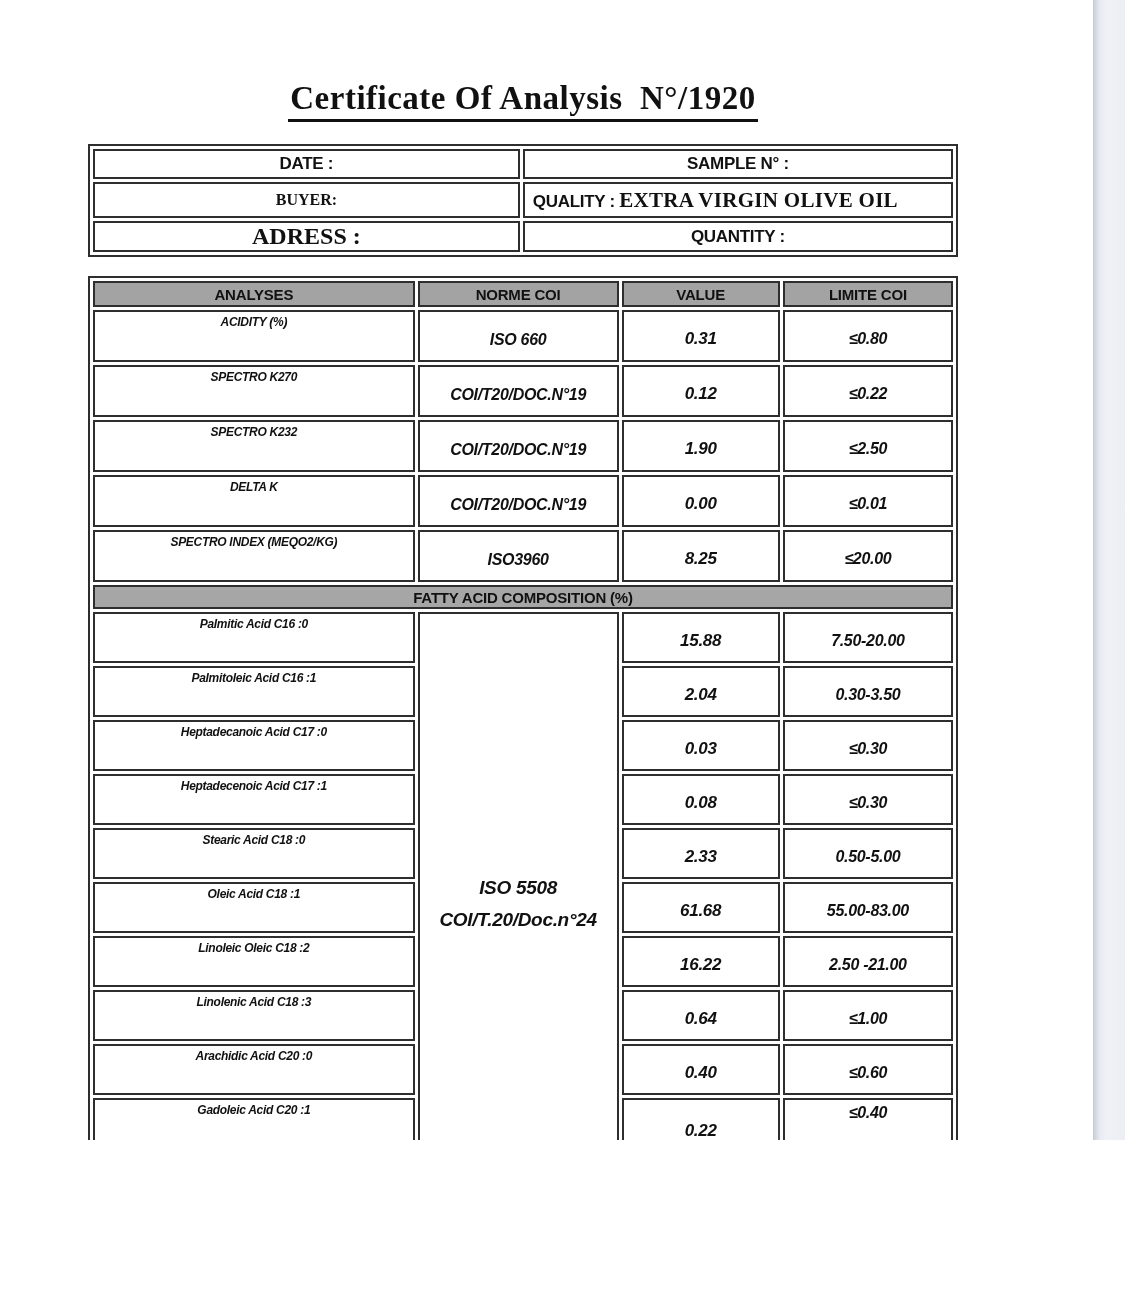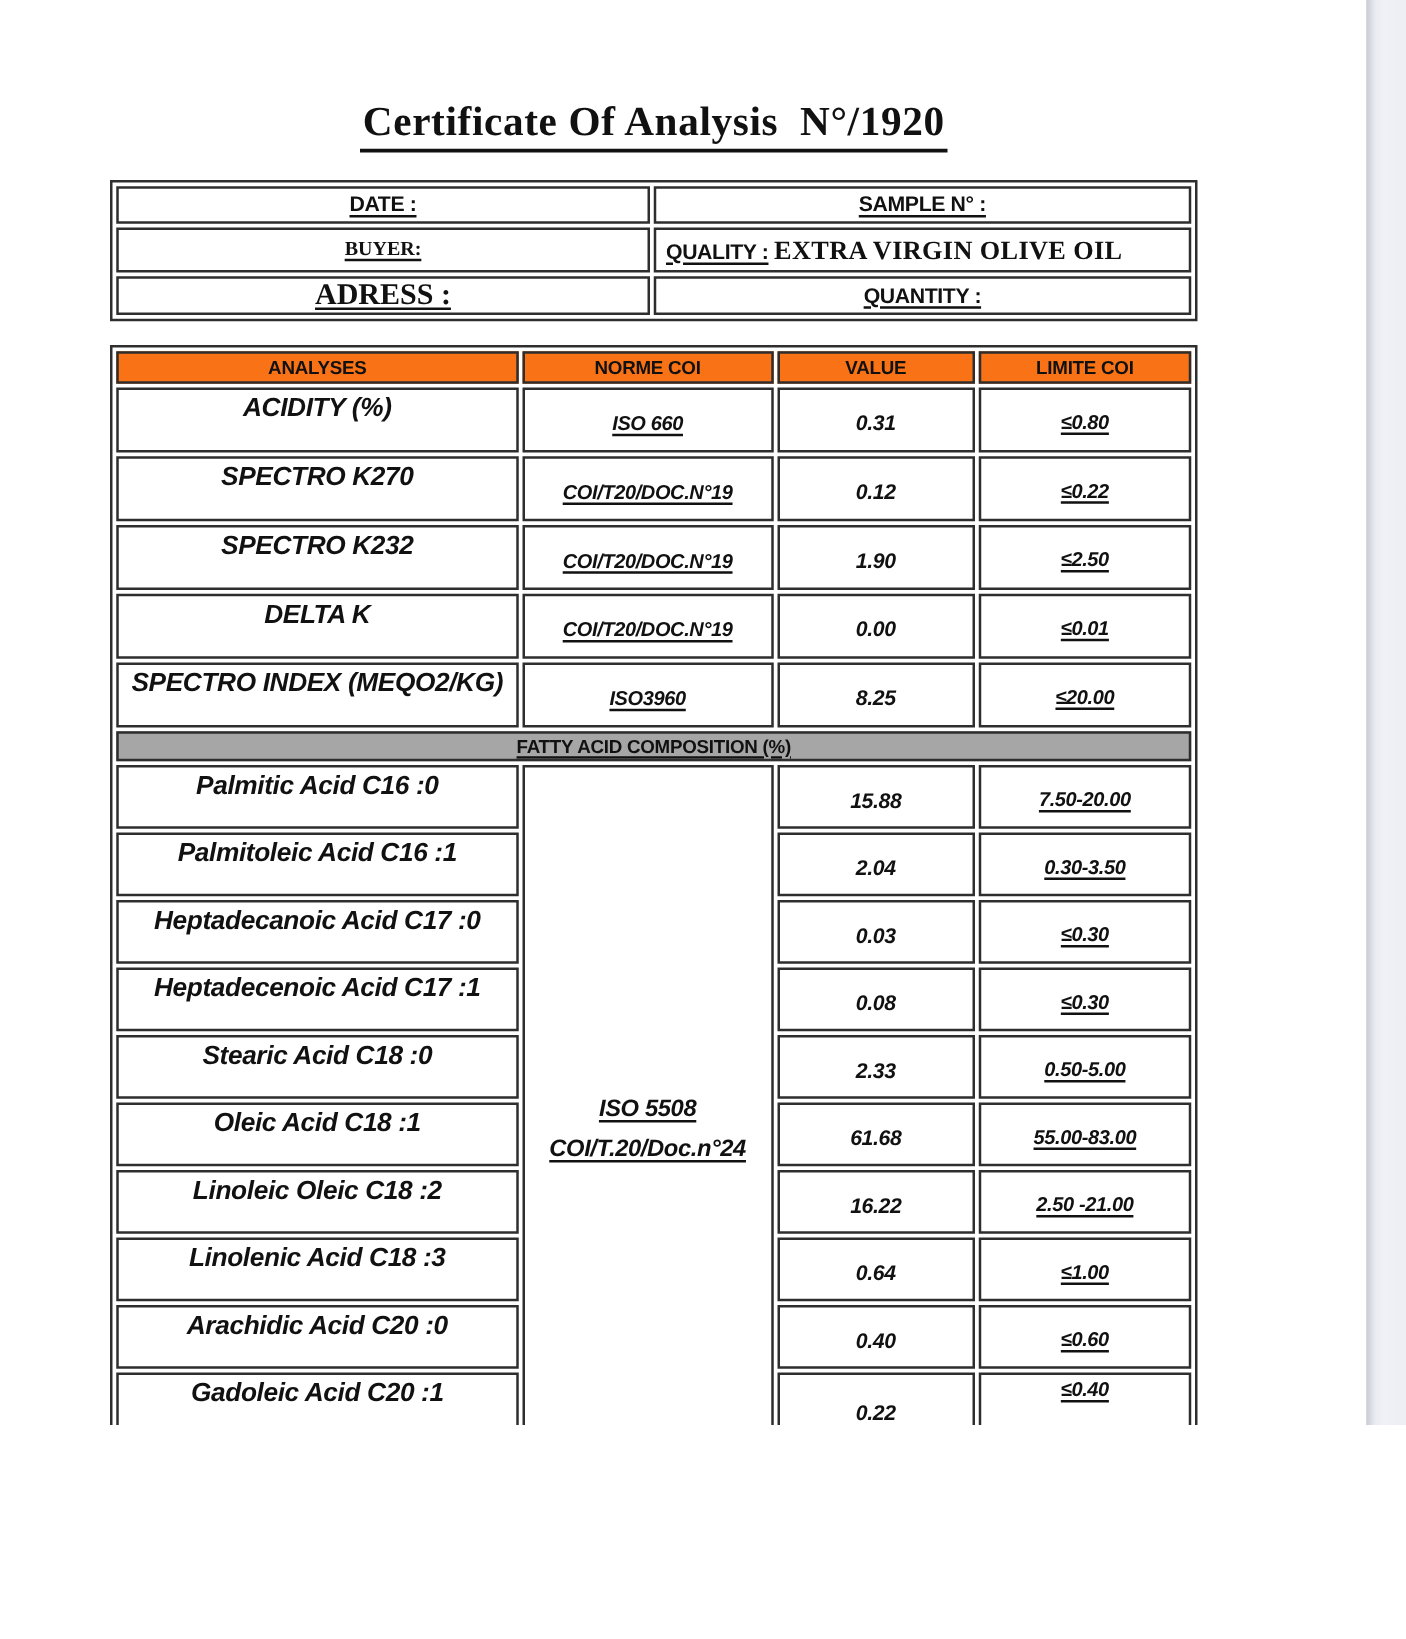--- a/index.html
+++ b/index.html
@@ -71,55 +71,55 @@
   .lbl-sans {
     font-weight: bold;
     font-size: 17px;
     letter-spacing: -0.3px;
   }
   .lbl-serif {
     font-family: "Liberation Serif", serif;
     font-weight: bold;
     font-size: 16px;
   }
-  .ul { text-decoration: underline; text-decoration-thickness: 2px; text-underline-offset: 3px; }
+  .ul { text-decoration-thickness: 2px; text-underline-offset: 3px; }
 
   .quality-cell { text-align: left !important; padding-left: 8px; white-space: nowrap; }
   .quality-value {
     font-family: "Liberation Serif", serif;
     font-weight: bold;
     font-size: 21px;
     letter-spacing: 0.3px;
   }
 
   
   .analysis-table { position: absolute; top: 276px; left: 0; }
 
   .analysis-table td.hdr {
-    background: #f97316;
+    background: #a3a3a3;
     height: 26px;
     font-weight: bold;
     font-size: 15px;
     letter-spacing: -0.2px;
   }
   .analysis-table td.band {
     background: #a6a6a6;
     height: 24px;
     font-weight: bold;
     font-size: 15px;
     letter-spacing: -0.2px;
   }
 
   .analysis-table td.name {
     height: 52px;
     vertical-align: top;
     padding-top: 3px;
     font-style: italic;
     font-weight: bold;
-    font-size: 21px;
+    font-size: 12px;
     letter-spacing: -0.3px;
   }
   .analysis-table tr.fatty td.name { height: 51px; }
 
   .analysis-table td.norme,
   .analysis-table td.val,
   .analysis-table td.lim {
     font-style: italic;
     font-weight: bold;
     font-size: 16px;

